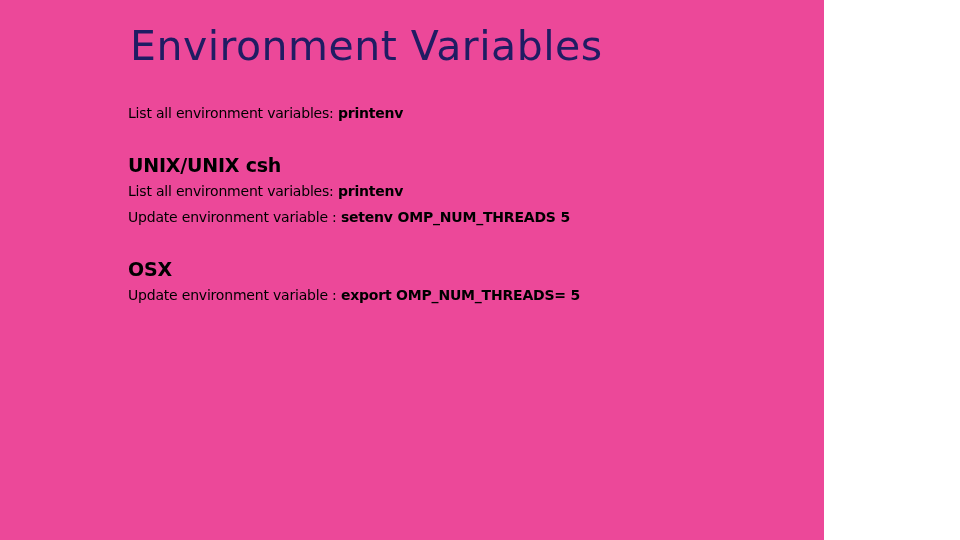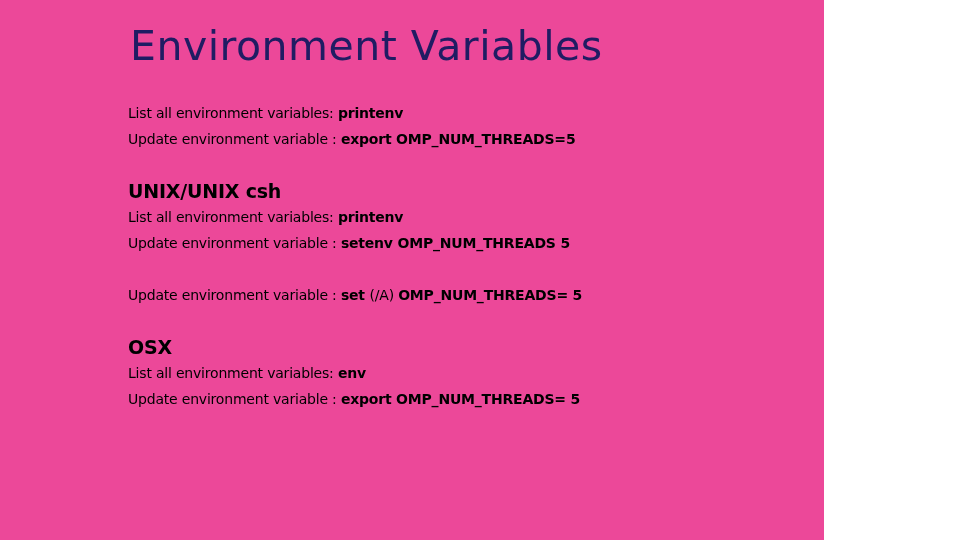--- a/index.html
+++ b/index.html
@@ -75,45 +75,36 @@
 <div class="slide">
 
   <div class="slide-title">Environment Variables</div>
 
   <div class="body-block">
 
     <div class="section">
       <div class="section-line">
         <span>List all environment variables: </span><span class="cmd">printenv</span>
       </div>
-      <div class="section-line">
-        <span>Update environment variable : </span><span class="cmd">export OMP_NUM_THREADS=5</span><span class="cmd-flag"></span><span class="cmd"></span>
-      </div>
     </div>
 
     <div class="section">
       <div class="section-header">UNIX/UNIX csh</div>
       <div class="section-line">
         <span>List all environment variables: </span><span class="cmd">printenv</span>
       </div>
       <div class="section-line">
         <span>Update environment variable : </span><span class="cmd">setenv OMP_NUM_THREADS 5</span><span class="cmd-flag"></span><span class="cmd"></span>
       </div>
     </div>
 
     <div class="section">
-      <div class="section-line">
-        <span>Update environment variable : </span><span class="cmd">set </span><span class="cmd-flag">(/A) </span><span class="cmd">OMP_NUM_THREADS= 5</span>
-      </div>
     </div>
 
     <div class="section">
       <div class="section-header">OSX</div>
-      <div class="section-line">
-        <span>List all environment variables: </span><span class="cmd">env</span>
-      </div>
       <div class="section-line">
         <span>Update environment variable : </span><span class="cmd">export OMP_NUM_THREADS= 5</span><span class="cmd-flag"></span><span class="cmd"></span>
       </div>
     </div>
 
   </div>
 </div>
 
 </body></html>

